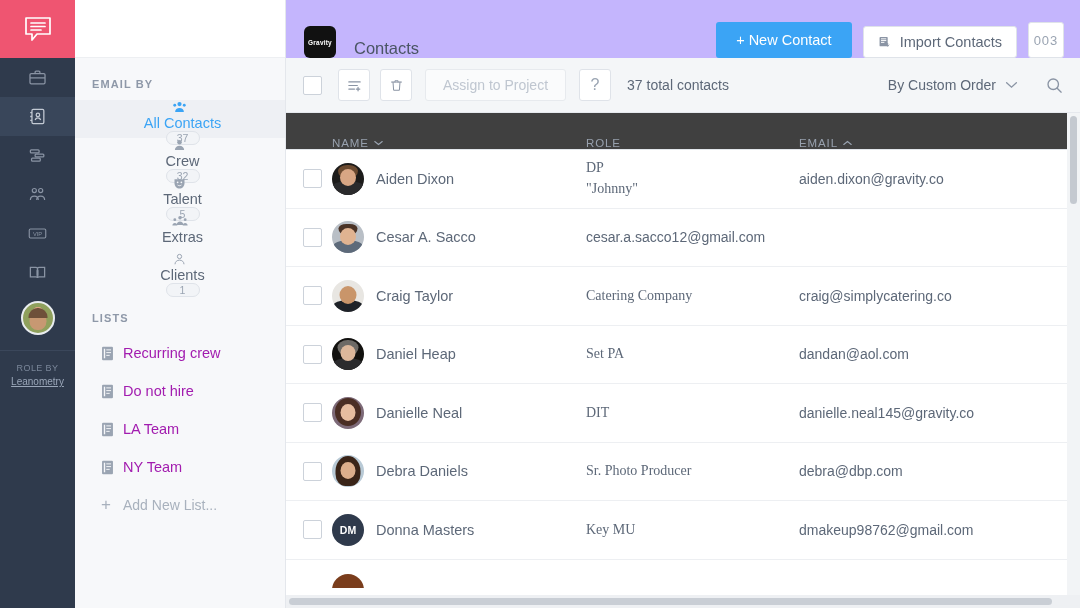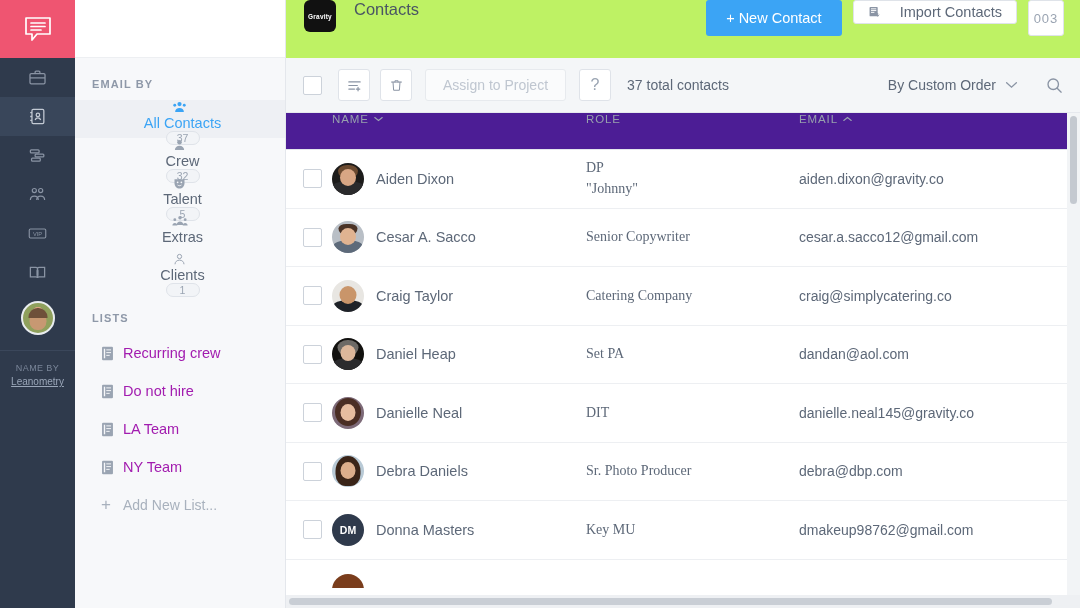--- a/index.html
+++ b/index.html
@@ -90,32 +90,32 @@
   .list-ic { width: 22px; display:flex; align-items:center; }
   .list-label { font-size: 14.5px; color: #a21caf; }
   .add-row { height: 38px; display:flex; align-items:center; padding-left:26px; cursor:pointer; }
   .add-plus { color:#a8b1bd; font-size:17px; width:22px; }
   .add-label { font-size:14px; color:#a8b1bd; }
 
   
   .main { flex: 1; height: 608px; position: relative; background: #fff; display:flex; flex-direction:column; }
 
   .topbar {
-    height: 58px; background: #bef264; display: flex; align-items: flex-start;
+    height: 58px; background: #c4b5fd; display: flex; align-items: flex-end;
     padding: 0 16px 0 0; flex: 0 0 58px;
   }
   .btn-primary {
     background: #3ba4f5; color: #fff; border: none; border-radius: 3px;
     height: 36px; padding: 0 20px; font-size: 14.5px;
     font-family: "Liberation Sans", sans-serif; cursor: pointer;
   }
   .btn-ghost {
     background: #fff; color: #5d6878; border: 1px solid #dfe3e9; border-radius: 3px;
-    height: 24px; padding: 0 14px; font-size: 14.5px; cursor: pointer;
-    display: flex; align-items: center; gap: 17px;
+    height: 32px; padding: 0 14px; font-size: 14.5px; cursor: pointer;
+    display: flex; align-items: center; gap: 7px;
     font-family: "Liberation Sans", sans-serif;
   }
   .btn-dots {
     background:#fff; border:1px solid #dfe3e9; border-radius:3px;
     width:36px; height:36px; display:flex; align-items:center; justify-content:center;
     color:#9aa4b2; font-size:13px; letter-spacing:1px; cursor:pointer;
   }
 
   .subbar {
     height: 55px; background: #f4f6f8; border-bottom: 1px solid #e6e9ee;
@@ -139,21 +139,21 @@
     width: 32px; height: 32px; border: 1px solid #dfe3e9; border-radius: 3px; background: #fff;
     color: #9aa4b2; font-size: 16px; display: flex; align-items: center; justify-content: center;
     cursor: pointer;
   }
   .total { font-size: 14px; color: #5d6878; }
   .sort { font-size: 14px; color: #5d6878; display: flex; align-items: center; gap: 9px; cursor: pointer; }
 
   
   .table-wrap { flex: 1; position: relative; overflow: hidden; background:#fff; }
   .thead {
-    height: 37px; background: #4c1d95; display: flex; align-items: flex-start;
+    height: 37px; background: #404040; display: flex; align-items: flex-end;
     border-bottom: 1px solid #e2e6eb;
   }
   .th { font-size: 11.5px; letter-spacing: .9px; color: #97a0ad; display: flex; align-items: center; gap: 5px; cursor: pointer; }
   .col-name { width: 300px; padding-left: 46px; flex: 0 0 300px; }
   .col-role { width: 213px; flex: 0 0 213px; }
   .col-email { flex: 1; }
 
   .row {
     height: 58.5px; display: flex; align-items: center;
     border-bottom: 1px solid #edeff2; background: #fff;
@@ -246,21 +246,21 @@
         <path d="M21 5.5h-7.2c-1 0-1.8.8-1.8 1.8V19c0-.9.8-1.6 1.8-1.6H21z"></path>
         <path d="M12 9v7" stroke-width="2.4"></path>
       </svg>
     </div>
 
     <div class="rail-avatar-wrap">
       <div class="rail-avatar"></div>
     </div>
     <div class="rail-divider"></div>
     <div class="rail-madeby">
-      <span class="mb1">NAME BY</span>
+      <span class="mb1">ROLE BY</span>
       <span class="mb2">Leanometry</span>
     </div>
   </div>
 
   <div class="filters">
     <div class="filters-top"></div>
 
     <div class="section-title">EMAIL BY</div>
 
     <div class="filter-row active">
@@ -509,23 +509,20 @@
             <div class="cb"></div>
           </div>
         <div class="cell-name">
           <div class="av" style="background:#b9bfc6;">
             <span class="body" style="width:30px;height:13px;background:#5d6a7a;"></span>
             <span class="hair" style="top:3px;width:19px;height:11px;background:#4a3326;"></span>
             <span class="head" style="top:7px;width:16px;height:17px;background:#e0b391;"></span>
           </div>
           <span class="nm">Cesar A. Sacco</span>
         </div>
-        <div class="cell-role">
-          <div>Senior Copywriter</div>
-        </div>
         <div class="cell-email">cesar.a.sacco12@gmail.com</div>
       </div>
 
       <div class="row">
         <div class="row-cb">
             <div class="cb"></div>
           </div>
         <div class="cell-name">
           <div class="av" style="background:#e8e6e2;">
             <span class="body" style="width:30px;height:12px;background:#1e2228;"></span>

